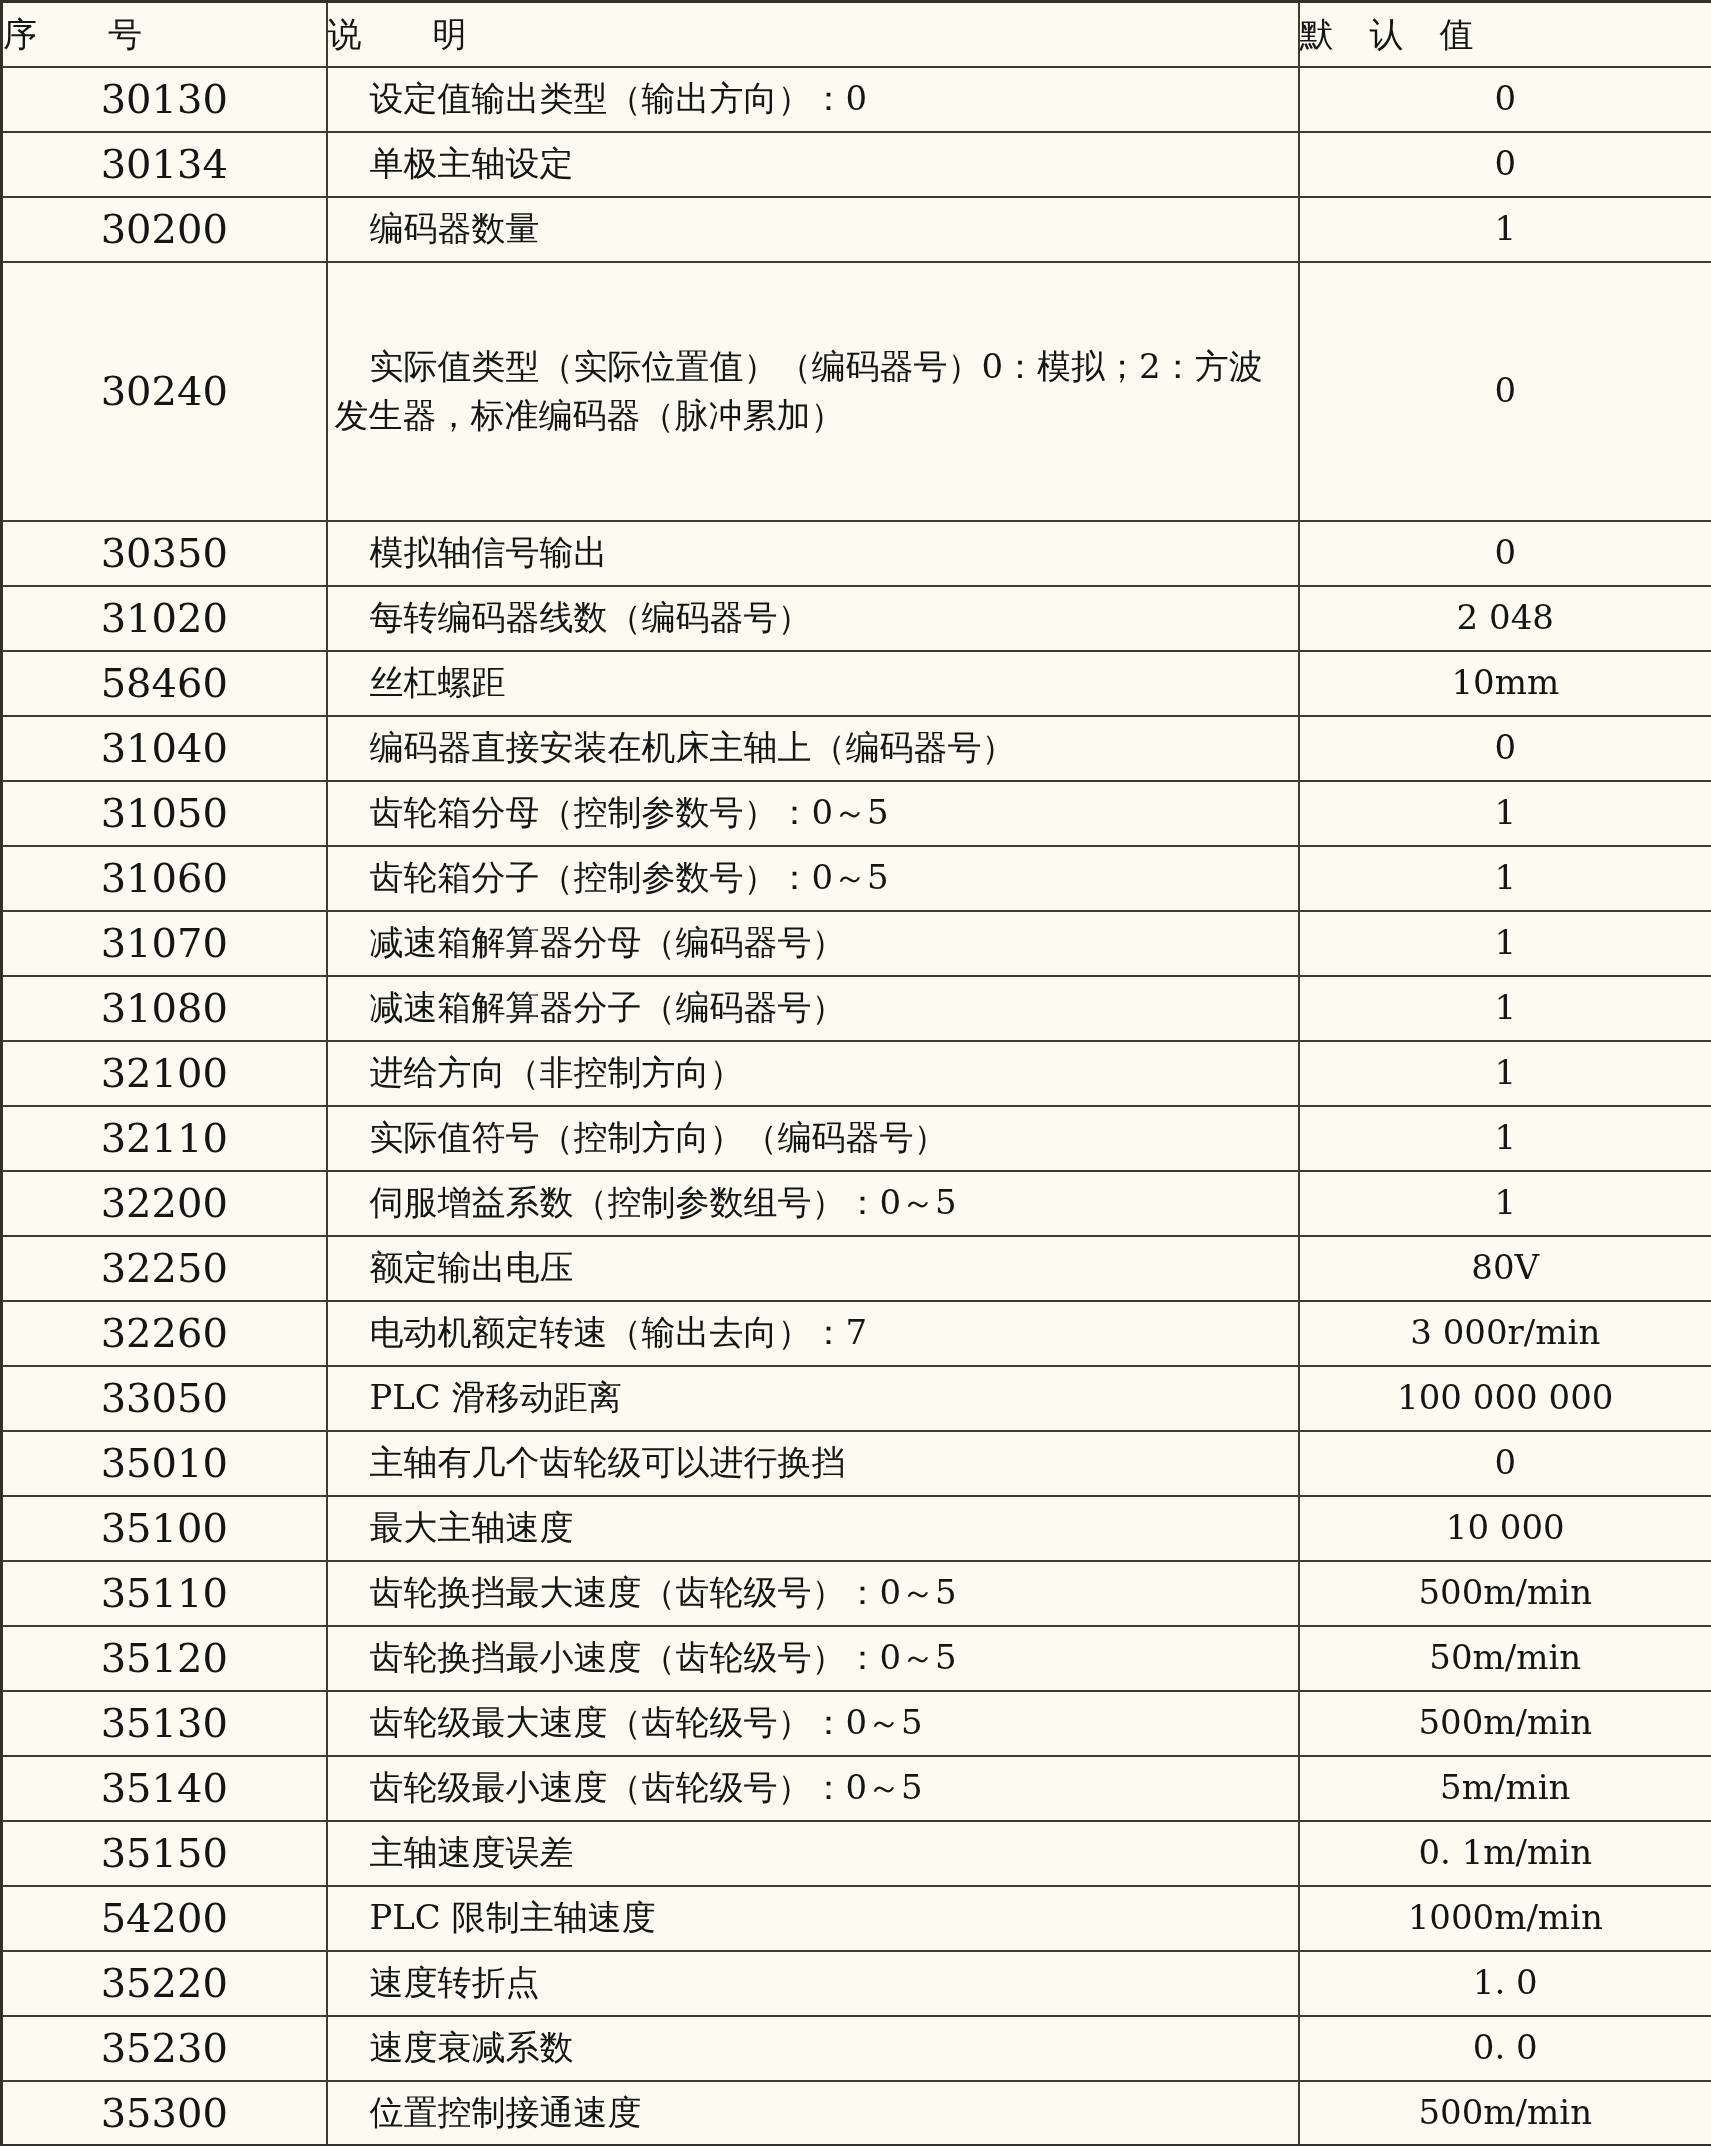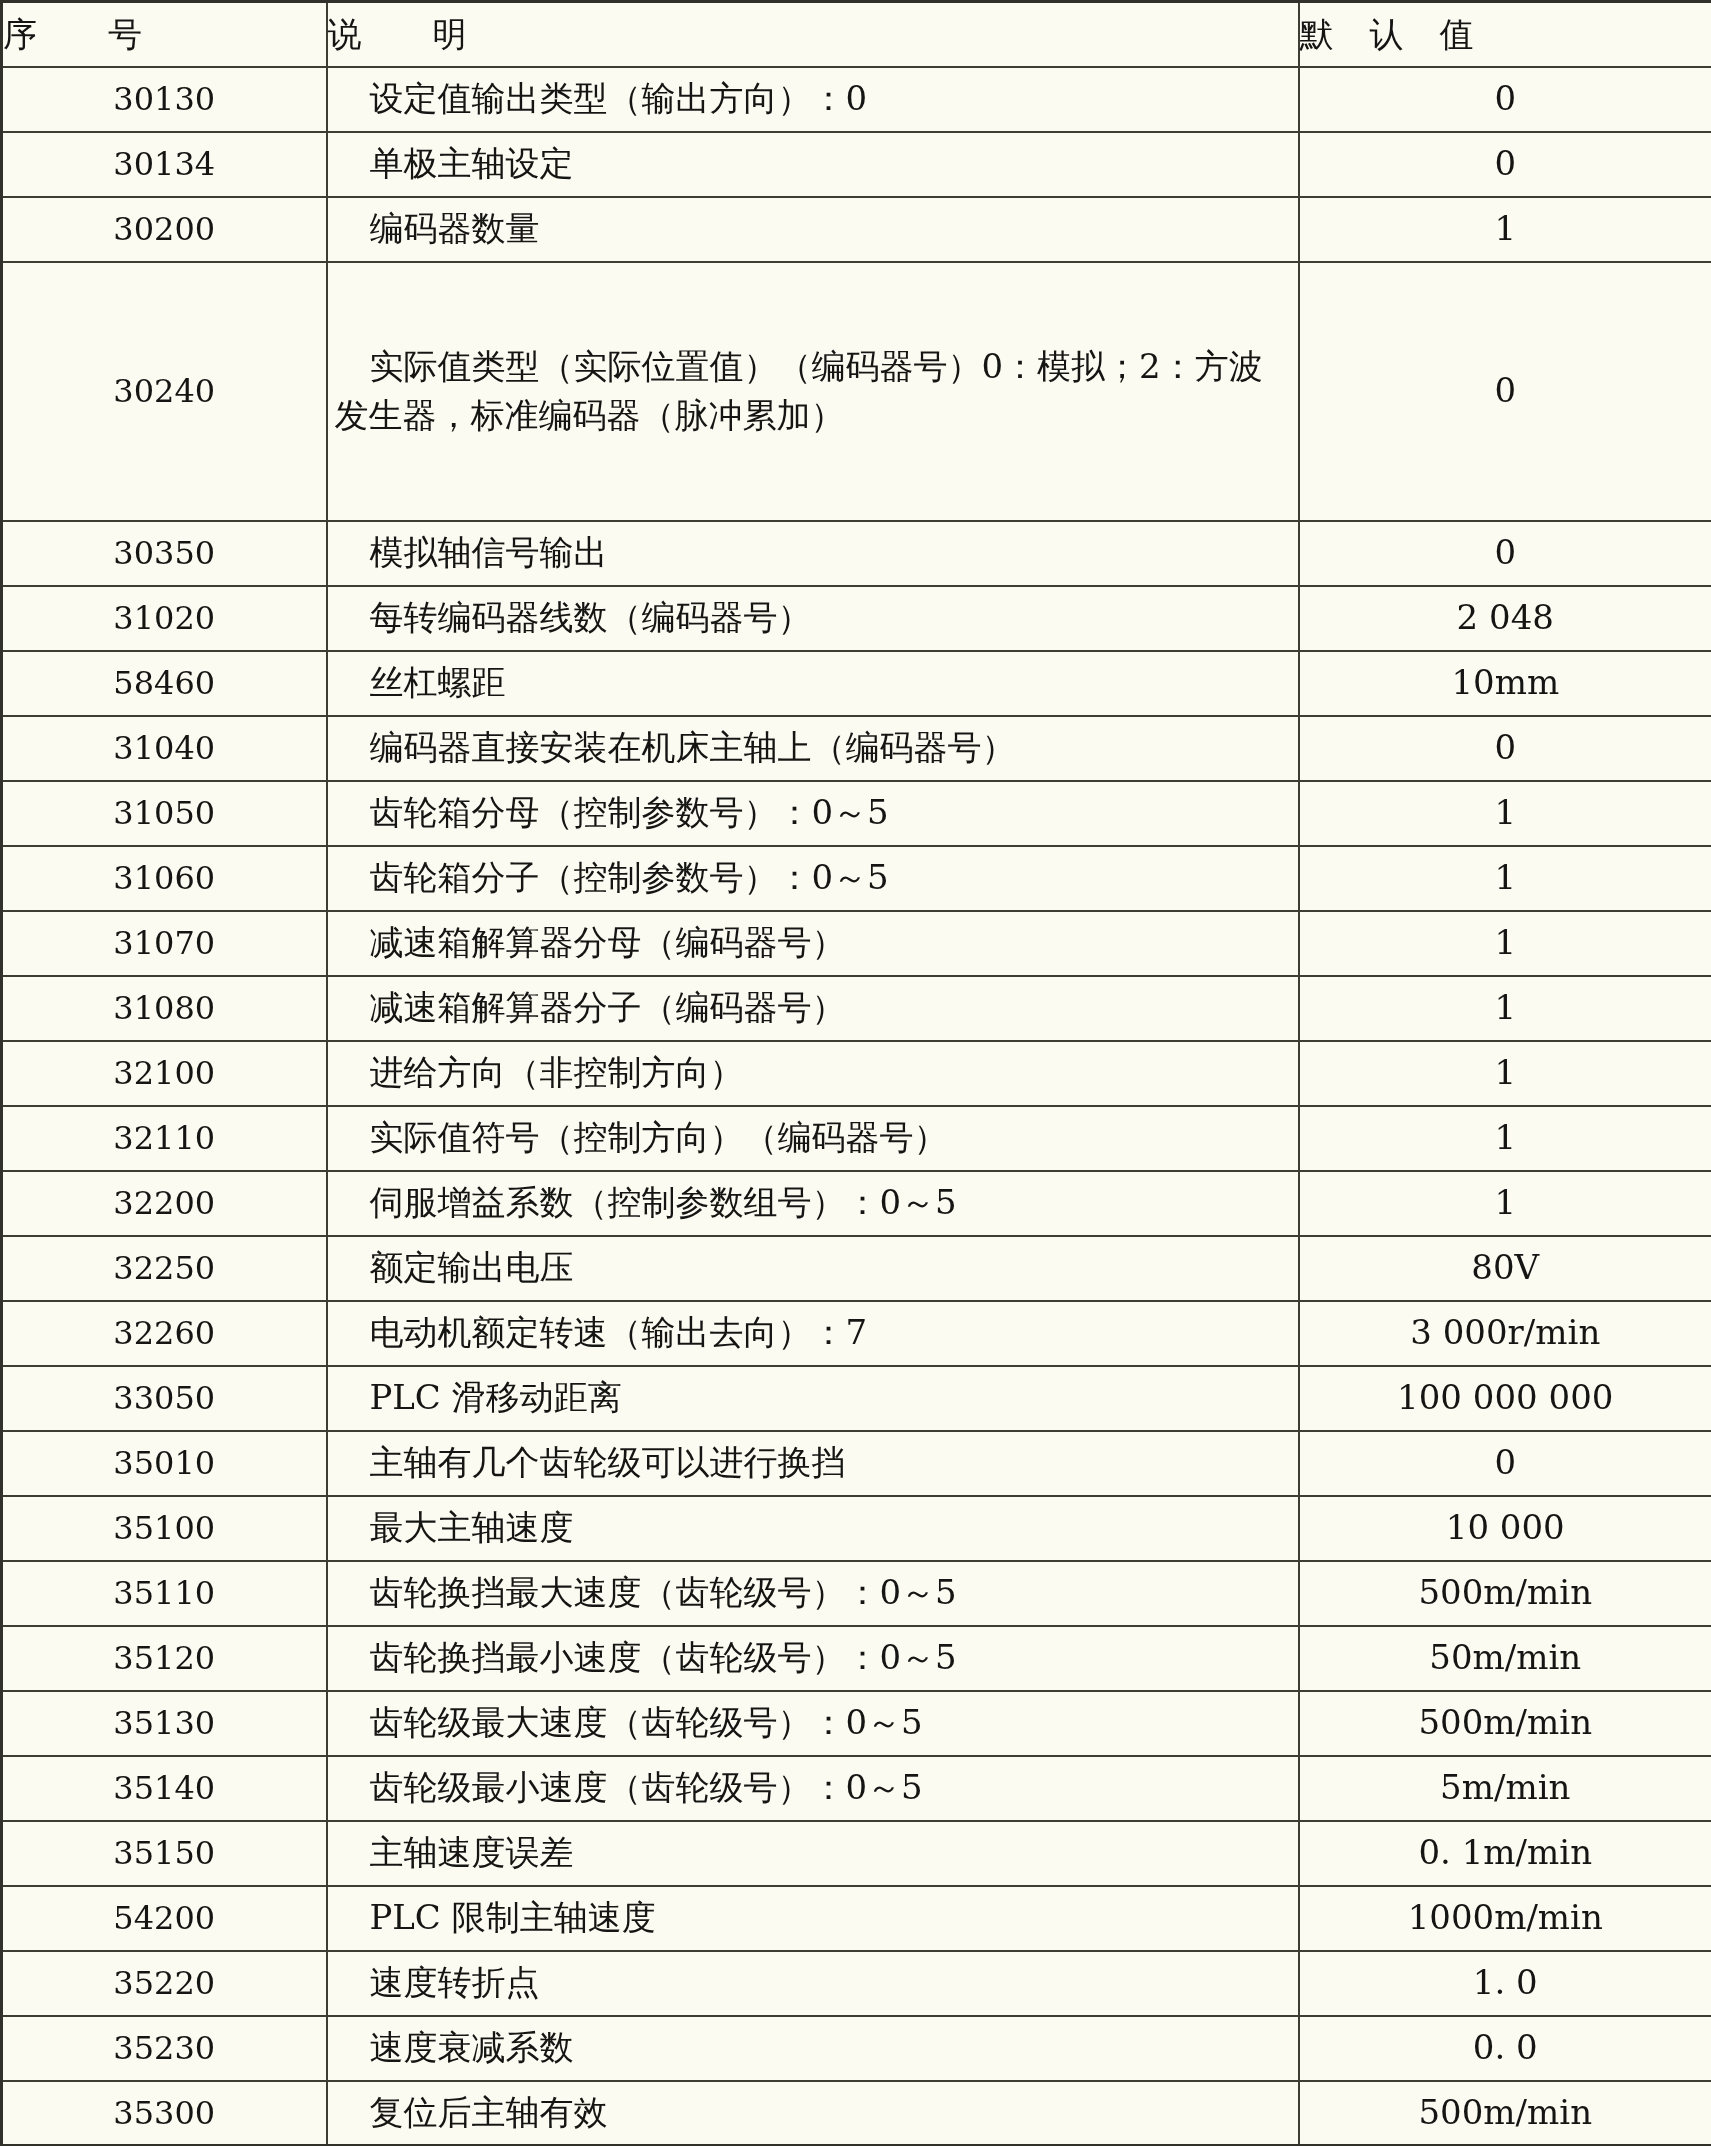--- a/index.html
+++ b/index.html
@@ -40,21 +40,21 @@
   }
   thead tr { height: 65px; }
   tbody tr { height: 65px; }
   tbody tr.tall { height: auto; }
   th.h-cell {
     text-align: left;
     letter-spacing: 1px;
   }
   td.c-id {
     text-align: center;
-    font-size: 32px;
+    font-size: 40px;
     margin-top: 24px;
   }
   td.c-desc {
     text-align: left;
     padding-left: 6.9px;
     padding-right: 10px;
     text-indent: 35px;
   }
   td.c-val {
     text-align: center;
@@ -244,19 +244,19 @@
   </tr>
 
   <tr class="data-row">
     <td class="c-id">35230</td>
     <td class="c-desc">速度衰减系数</td>
     <td class="c-val">0. 0</td>
   </tr>
 
   <tr class="data-row">
     <td class="c-id">35300</td>
-    <td class="c-desc">复位后主轴有效</td>
+    <td class="c-desc">位置控制接通速度</td>
     <td class="c-val">500m/min</td>
   </tr>
 </tbody>
   </table>
 </div>
 
 
 </body></html>

